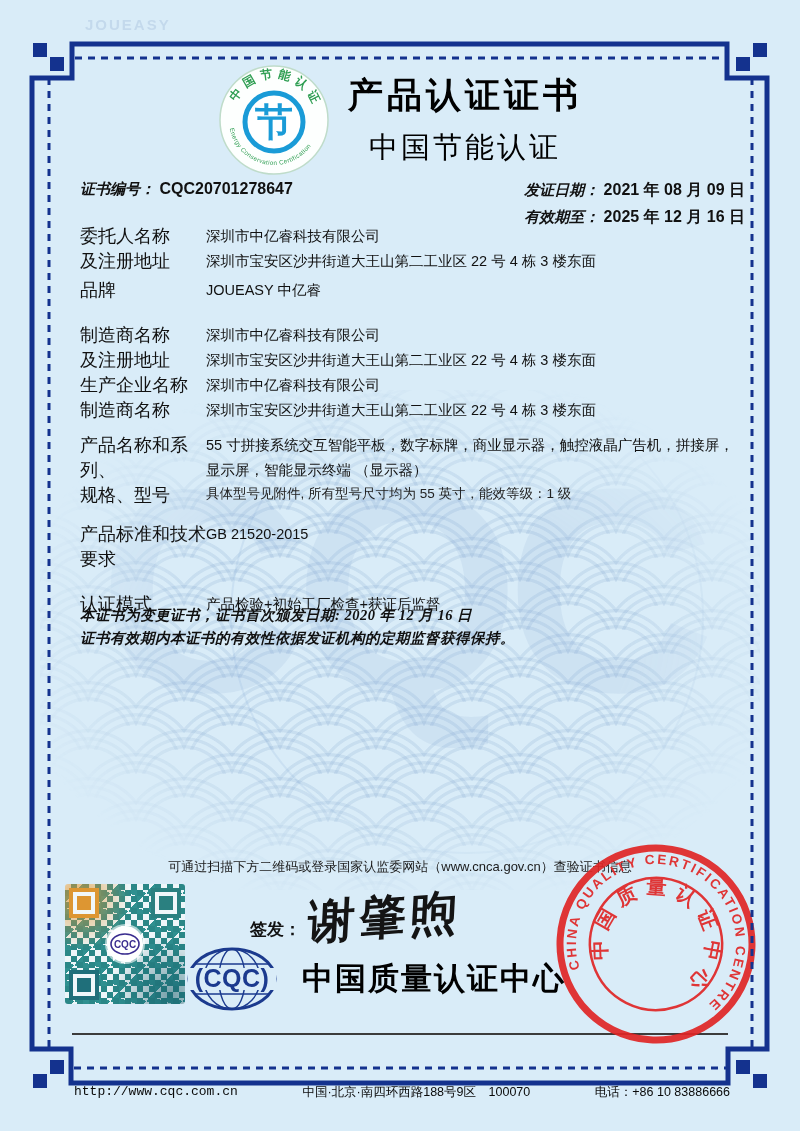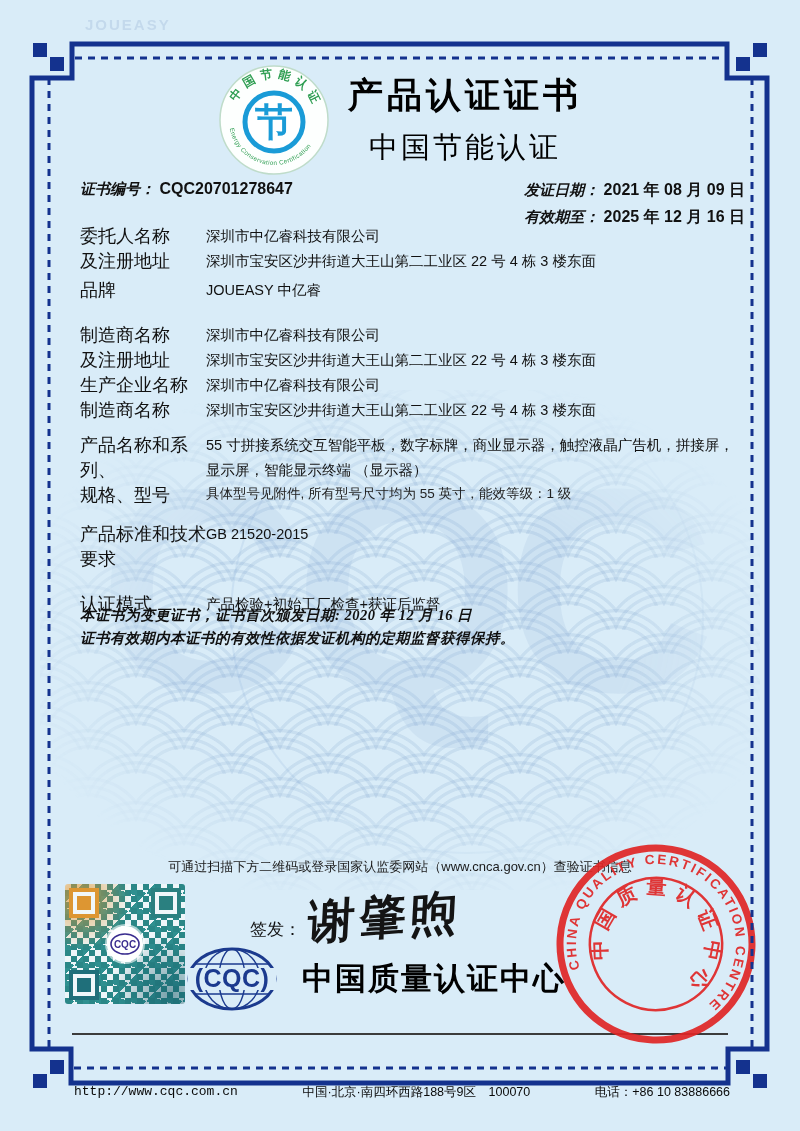--- a/index.html
+++ b/index.html
@@ -74,21 +74,21 @@
       radial-gradient(circle at 88% 92%, rgba(20,90,105,.55), rgba(20,90,105,0) 40%),
       repeating-conic-gradient(#2a8787 0% 25%, rgba(255,255,255,0) 0% 50%),
       repeating-conic-gradient(from 45deg, #2f9090 0% 18%, rgba(255,255,255,0) 0% 50%);
     background-size:100% 100%,100% 100%,12px 12px,18px 18px;}
   .finder{position:absolute;width:22px;height:22px;border:4px solid var(--c);background:#f0f7fa;}
   .finder::after{content:'';position:absolute;inset:4px;background:var(--c);}
   .qr-emblem{position:absolute;left:42px;top:42px;width:36px;height:36px;border-radius:50%;background:#fff;
     display:flex;align-items:center;justify-content:center;box-shadow:0 0 0 2px rgba(255,255,255,.6);}
 
   
-  .sign-label{left:250px;top:918px;font-family:"Liberation Serif",serif;font-weight:normal;font-size:17px;z-index:2;}
+  .sign-label{left:250px;top:918px;font-family:"Liberation Serif",serif;font-weight:bold;font-size:17px;z-index:2;}
   .signature{left:308px;top:886px;font-family:"DejaVu Serif",serif;font-size:47px;font-weight:bold;
     transform:rotate(-4deg) skewX(-7deg);color:#141414;z-index:2;letter-spacing:4px;}
   .org{left:186px;top:946px;display:flex;align-items:center;gap:24px;z-index:2;}
   .org-name{font-size:31px;font-weight:600;letter-spacing:2px;color:#000;}
 
   
   svg.stamp{left:550px;top:838px;z-index:3;opacity:.92;}
 
   
   .footer-rule{left:72px;top:1033px;width:656px;height:2px;background:#3c3c3c;z-index:1;}

